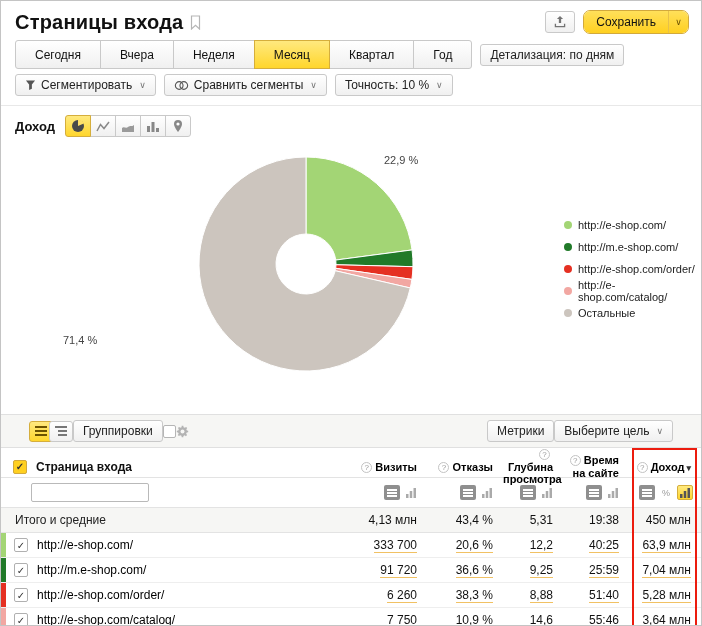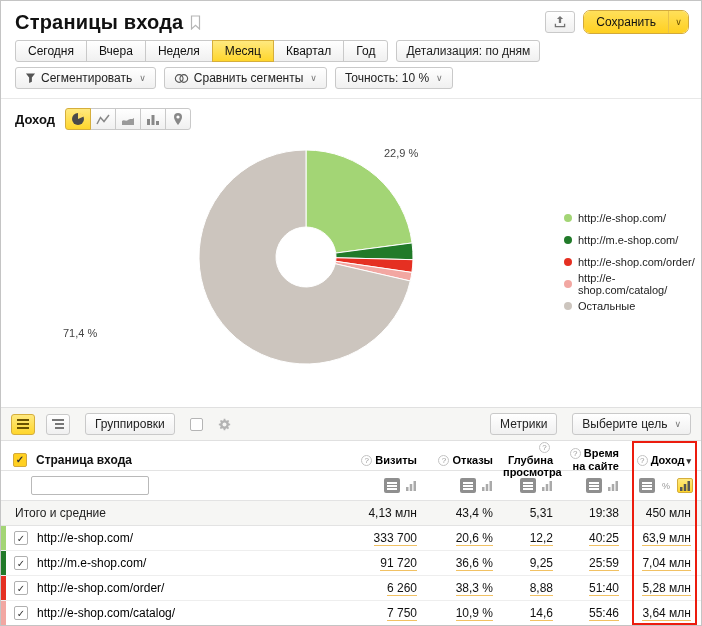--- a/index.html
+++ b/index.html
@@ -15,21 +15,21 @@
   .btn{display:inline-flex;align-items:center;gap:5px;height:22px;padding:0 9px;border:1px solid #c9c9c9;border-radius:3px;background:linear-gradient(#fff,#f0f0f0);font-size:12px;cursor:pointer;white-space:nowrap;color:#222}
   .iconbtn{width:30px;height:22px;display:inline-flex;align-items:center;justify-content:center;border:1px solid #c9c9c9;border-radius:3px;background:linear-gradient(#fff,#f0f0f0);cursor:pointer}
   .save-split{display:inline-flex;margin-left:8px;border:1px solid #d2a93c;border-radius:7px;overflow:hidden;cursor:pointer}
   .save-main{padding:0 12px;height:22px;display:flex;align-items:center;background:linear-gradient(#ffe05a,#ffd021)}
   .save-caret{width:20px;display:flex;align-items:center;justify-content:center;border-left:1px solid #e7c14a;background:linear-gradient(#ffe05a,#ffd021);font-size:9px;color:#6d5200}
   .chev{font-size:9px;color:#777;margin-left:2px}
 
   
   .frow{display:flex;align-items:center;margin:5px 12px 0 14px;gap:8px}
   .tabgroup{display:inline-flex}
-  .tab{height:22px;padding:0 12px;border:1px solid #c9c9c9;background:linear-gradient(#fff,#f0f0f0);margin-left:-1px;display:flex;align-items:center;cursor:pointer}
+  .tab{height:29px;padding:0 19px;border:1px solid #c9c9c9;background:linear-gradient(#fff,#f0f0f0);margin-left:-1px;display:flex;align-items:center;cursor:pointer}
   .tab:first-child{border-radius:3px 0 0 3px;margin-left:0}
   .tab:last-child{border-radius:0 3px 3px 0}
   .tab.active{background:linear-gradient(#ffe97f,#ffd62c);border-color:#d5ae3c;position:relative;z-index:1}
   .divider{height:1px;background:#e8e8e8;margin-top:9px}
 
   
   .metric-row{display:flex;align-items:center;margin:8px 12px 0 14px;gap:10px;height:24px}
   .metric-label{font-size:13px;font-weight:bold}
   .toggles{display:inline-flex}
   .tgl{width:26px;height:22px;border:1px solid #c9c9c9;background:linear-gradient(#fff,#f0f0f0);margin-left:-1px;display:flex;align-items:center;justify-content:center;cursor:pointer}
@@ -39,21 +39,21 @@
 
   
   .chart-area{position:relative;height:276px}
   .pie-svg{position:absolute;left:195px;top:16px}
   .pie-label{position:absolute;font-size:11px;color:#444}
   .legend{position:absolute;left:563px;top:76px}
   .legend-item{display:flex;align-items:center;gap:6px;height:22px;font-size:11px;color:#222;cursor:pointer}
   .dot{width:8px;height:8px;border-radius:50%;flex:none;background:#ccc}
 
   
-  .table-toolbar{display:flex;align-items:center;gap:15px;padding:0 10px;background:#f6f6f4;border-top:1px solid #e0e0e0;border-bottom:1px solid #e0e0e0;height:34px}
+  .table-toolbar{display:flex;align-items:center;gap:0;padding:0 28px;background:#f6f6f4;border-top:1px solid #e0e0e0;border-bottom:1px solid #e0e0e0;height:34px}
   .viewbtn{width:24px;height:21px;display:inline-flex;align-items:center;justify-content:center;border:1px solid #c9c9c9;border-radius:3px;background:linear-gradient(#fff,#f0f0f0);cursor:pointer}
   .viewbtn.active{background:linear-gradient(#ffe97f,#ffd62c);border-color:#d5ae3c}
   .viewbtn + .viewbtn{margin-left:-4px}
   .cblabel{font-size:11px;color:#333;display:flex;align-items:center;gap:5px;cursor:pointer}
   .cbx{width:13px;height:13px;border:1px solid #b5b5b5;border-radius:2px;background:#fff;flex:none}
 
   
   .table{position:relative}
   .grid{display:grid;grid-template-columns:34px 1fr 90px 76px 60px 66px 72px;align-items:center}
   .thead{height:30px;border-bottom:1px solid #e3e3e3}

